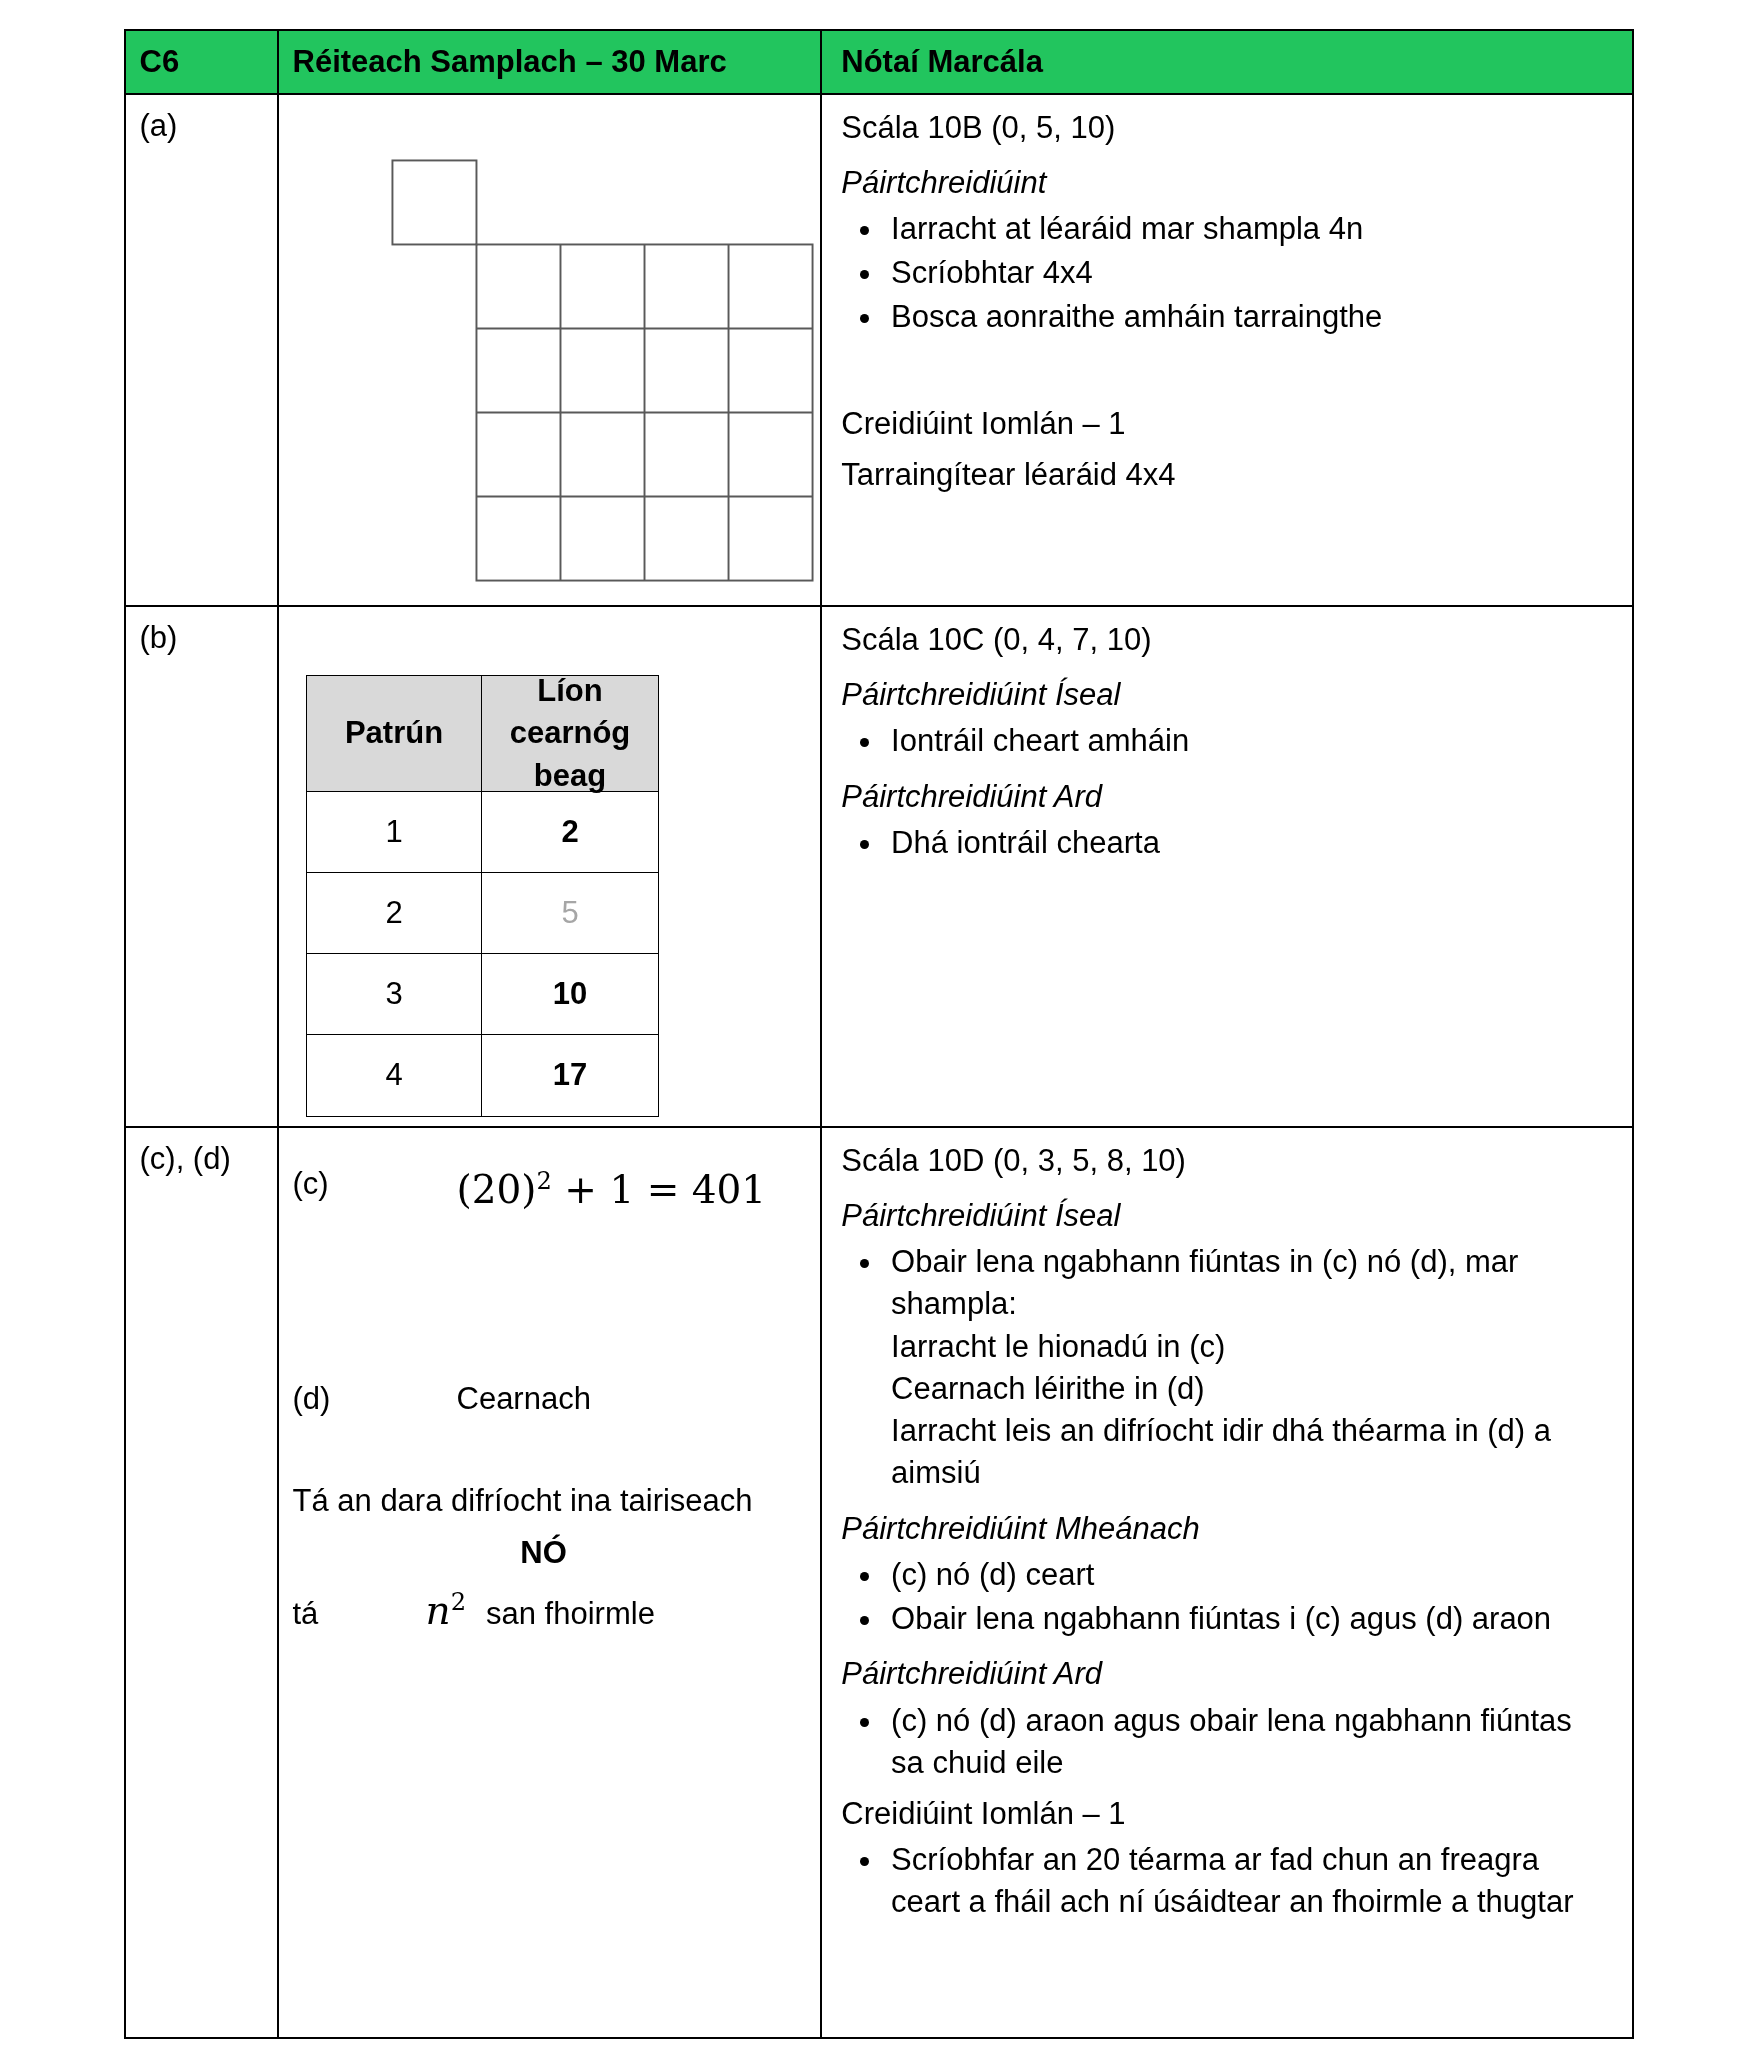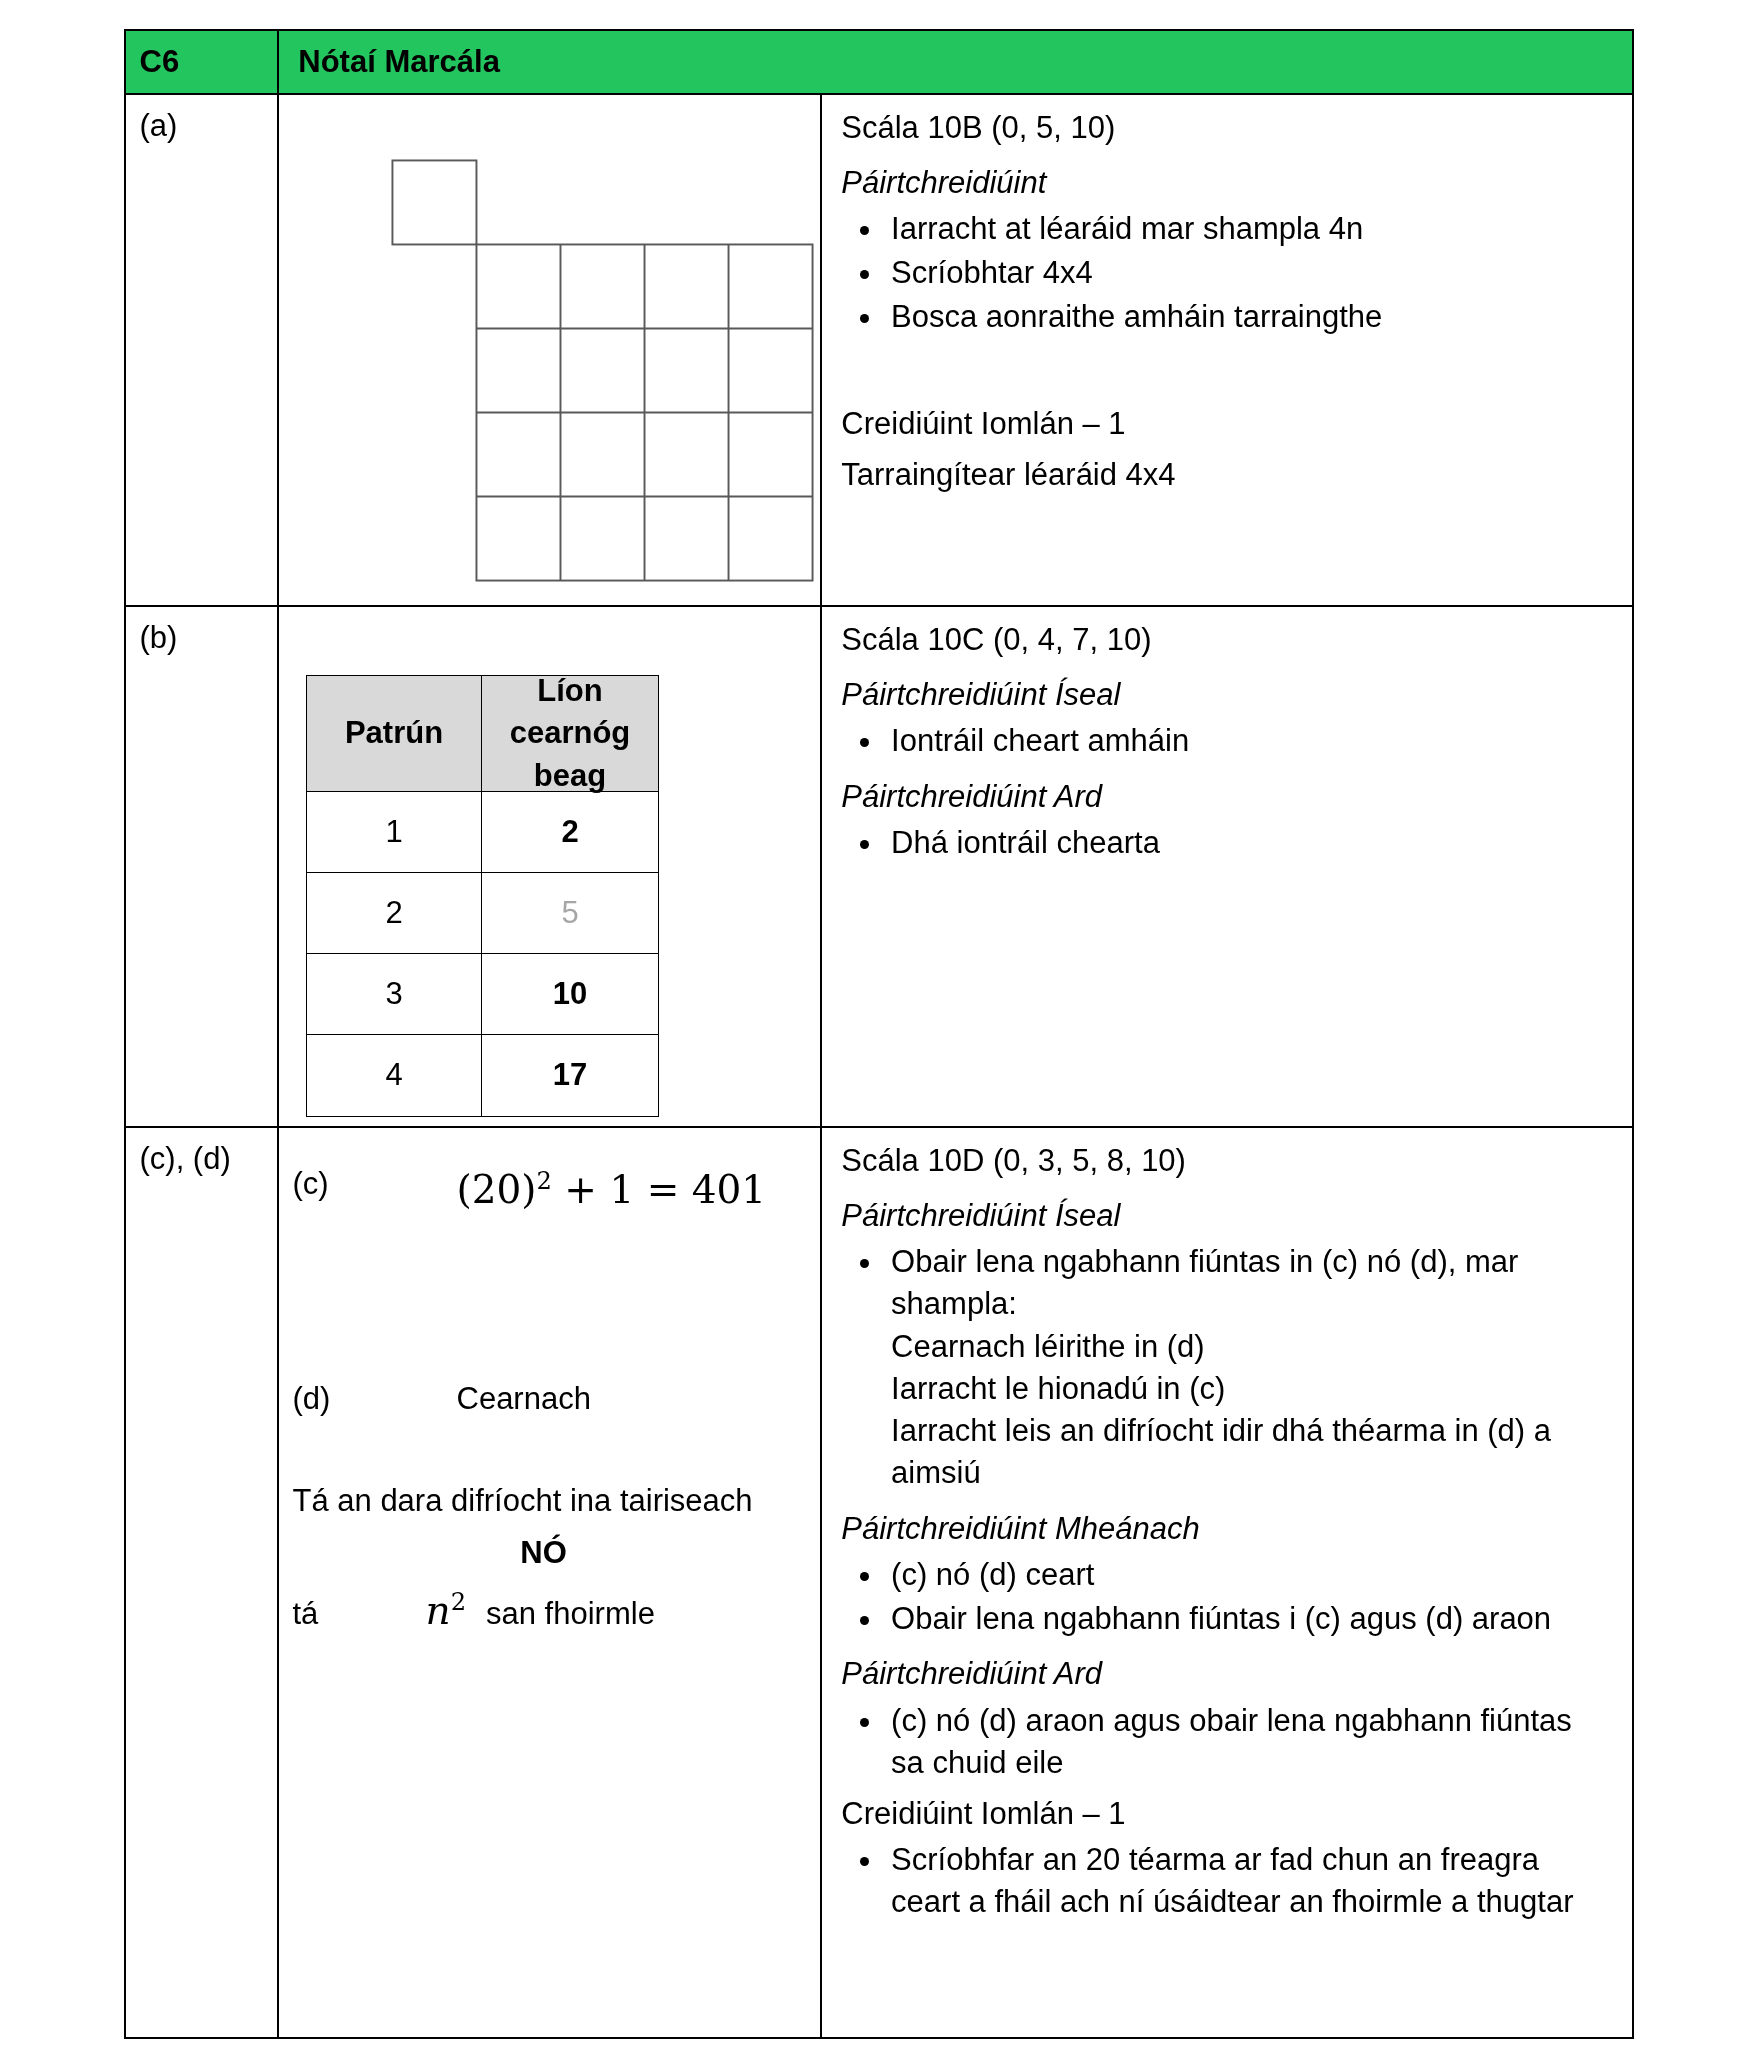--- a/index.html
+++ b/index.html
@@ -73,20 +73,21 @@
   .alt-prefix { width:133px; flex:none; }
   .alt-suffix { margin-left:20px; }
 </style>
 </head>
 <body>
 
 <div class="sheet">
 
   <div class="trow header-row">
     <div class="tcell col-q">C6</div>
+    <div class="tcell col-sol">Réiteach Samplach – 30 Marc</div>
     <div class="tcell col-notes">Nótaí Marcála</div>
   </div>
 
   <div class="trow row-a">
     <div class="tcell col-q">(a)</div>
     <div class="tcell col-sol">
       <div class="diagram-wrap">
         <svg width="423" height="423" viewBox="0 0 438 438">
           <g>
             <rect x="1.5" y="1.5" width="87" height="87" fill="none" stroke="#595959" stroke-width="2"></rect>
@@ -175,22 +176,22 @@
           <span class="alt-suffix">san fhoirmle</span>
         </div>
       </div>
     </div>
     <div class="tcell col-notes">
       <p class="scale-line">Scála 10D (0, 3, 5, 8, 10)</p>
       <p class="note-heading">Páirtchreidiúint Íseal</p>
       <ul class="notes-list">
         <li>
           <span>Obair lena ngabhann fiúntas in (c) nó (d), mar shampla:</span>
+          <div class="example-line">Iarracht le hionadú in (c)</div>
           <div class="example-line">Cearnach léirithe in (d)</div>
-          <div class="example-line">Iarracht le hionadú in (c)</div>
           <div class="example-line">Iarracht leis an difríocht idir dhá théarma in (d) a aimsiú</div>
         </li>
       </ul>
       <p class="note-heading">Páirtchreidiúint Mheánach</p>
       <ul class="notes-list">
         <li>(c) nó (d) ceart</li>
         <li>Obair lena ngabhann fiúntas i (c) agus (d) araon</li>
       </ul>
       <p class="note-heading">Páirtchreidiúint Ard</p>
       <ul class="notes-list">

